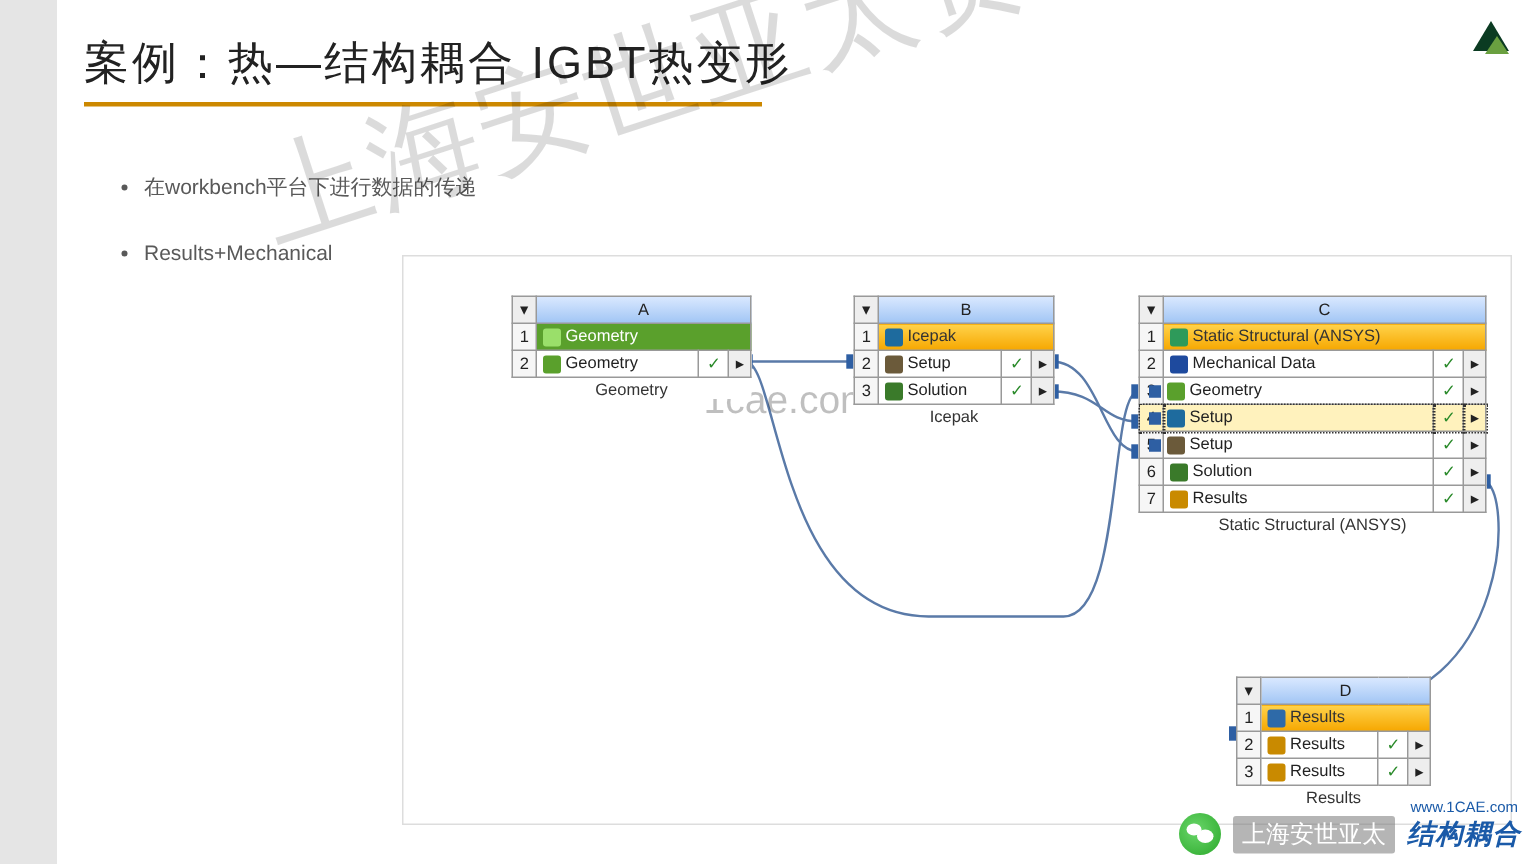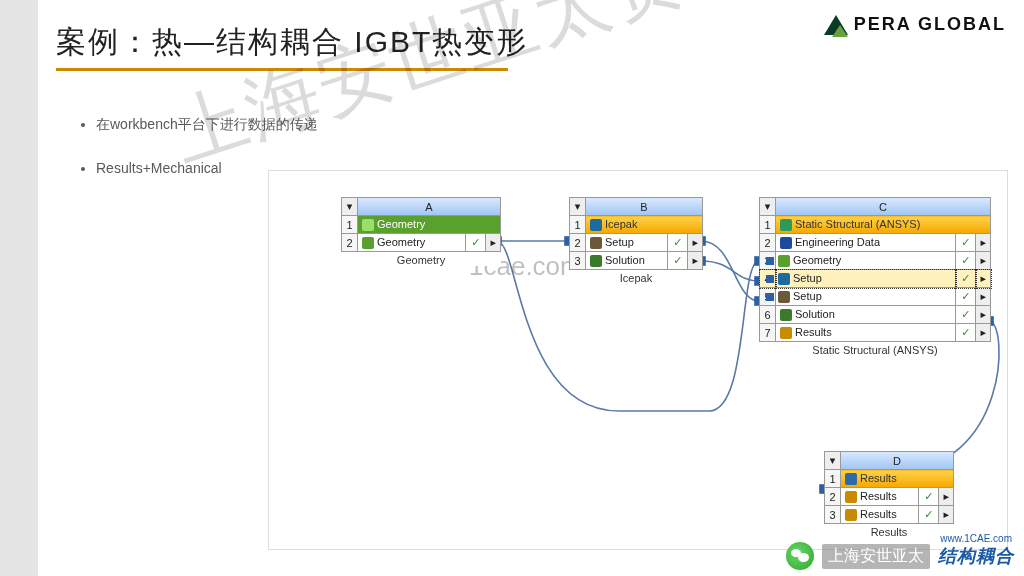--- a/index.html
+++ b/index.html
@@ -47,21 +47,20 @@
   .ft-url { position:absolute; right:12px; bottom:32px; font-size:10px; color:#1a5aa8; }
 </style>
 </head>
 <body>
 
 <div class="page">
   <div class="sidebar-bar"></div>
 
   <div class="logo">
     <div class="logo-mark"></div>
-    <div class="logo-text">PERA GLOBAL</div>
   </div>
 
   <div class="title">案例：热—结构耦合 IGBT热变形</div>
   <div class="title-underline"></div>
 
   <ul class="bullets">
     <li>在workbench平台下进行数据的传递</li>
     <li>Results+Mechanical</li>
   </ul>
 
@@ -145,21 +144,21 @@
             <tr class="hdr">
               <td class="drop">▾</td>
               <td class="colhdr" colspan="3">C</td>
             </tr>
         <tr>
               <td class="idx">1</td>
               <td class="titlecell orangebar" colspan="3" style="color:#333;"><span class="icon-sq" style="background:#2e9a5a"></span><span>Static Structural (ANSYS)</span></td>
             </tr>
         <tr>
               <td class="idx">2</td>
-              <td><span class="icon-sq" style="background:#1e4a9e"></span><span>Engineering Data</span></td>
+              <td><span class="icon-sq" style="background:#1e4a9e"></span><span>Mechanical Data</span></td>
               <td class="chk">✓</td>
               <td class="drop">▸</td>
             </tr>
         <tr>
               <td class="idx">3</td>
               <td><span class="linkport"></span><span class="icon-sq" style="background:#5aa02c"></span><span>Geometry</span></td>
               <td class="chk">✓</td>
               <td class="drop">▸</td>
             </tr>
         <tr class="hilite dotted">

